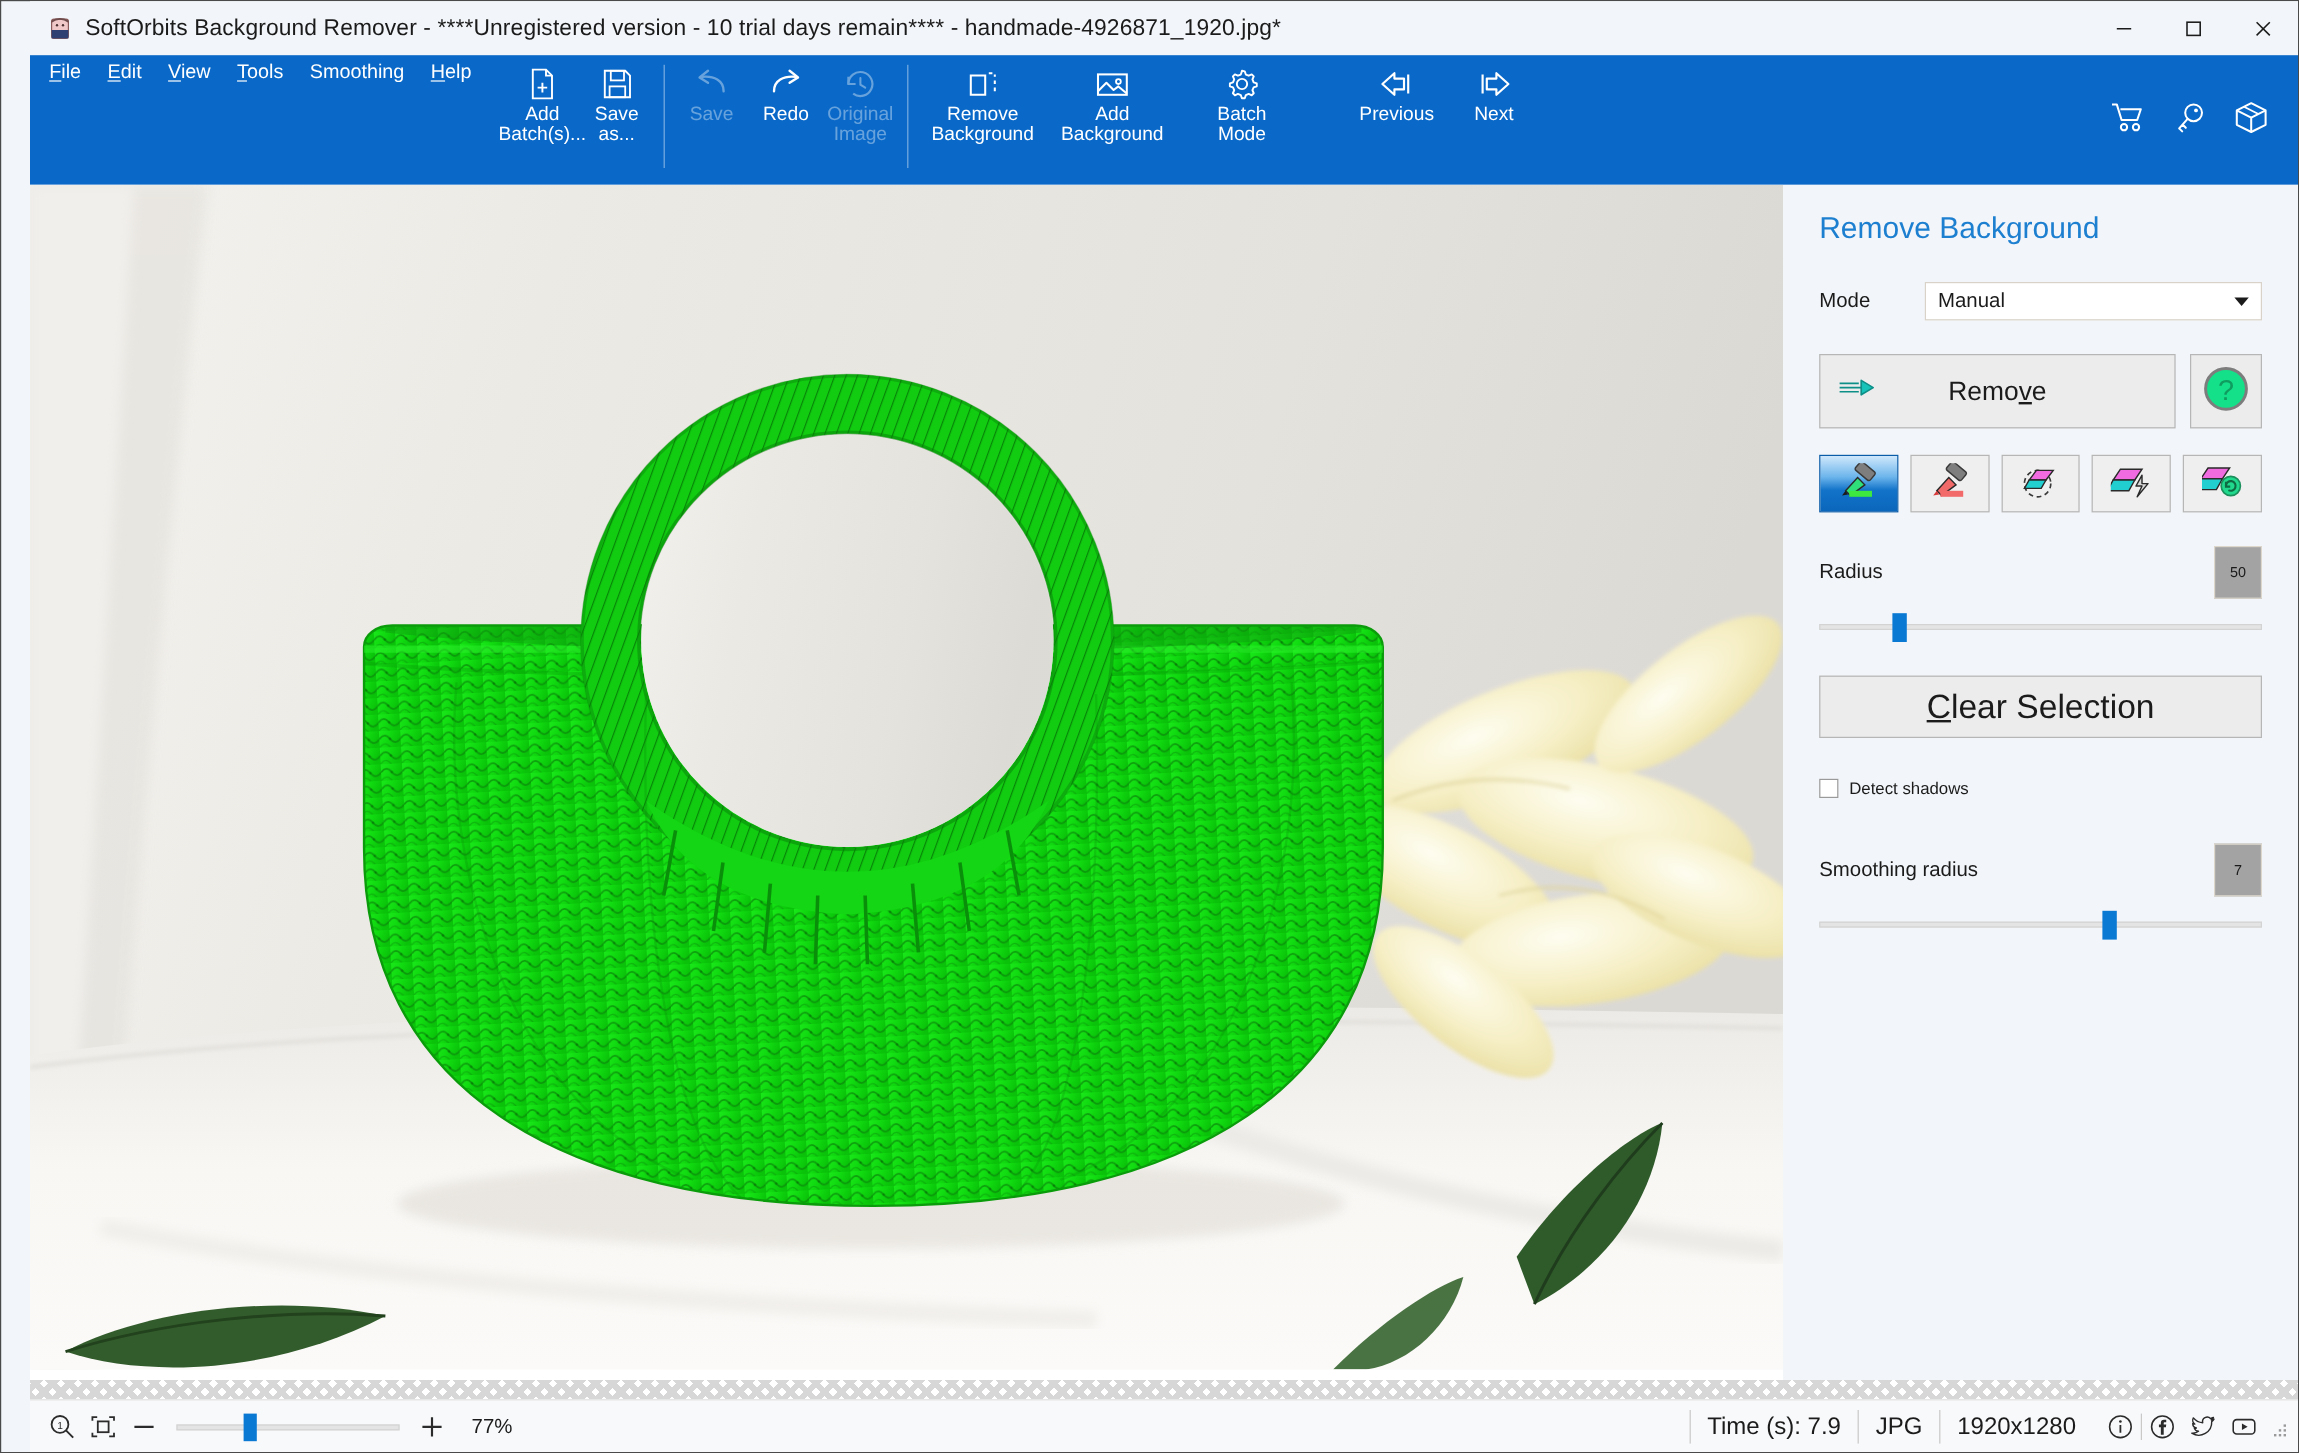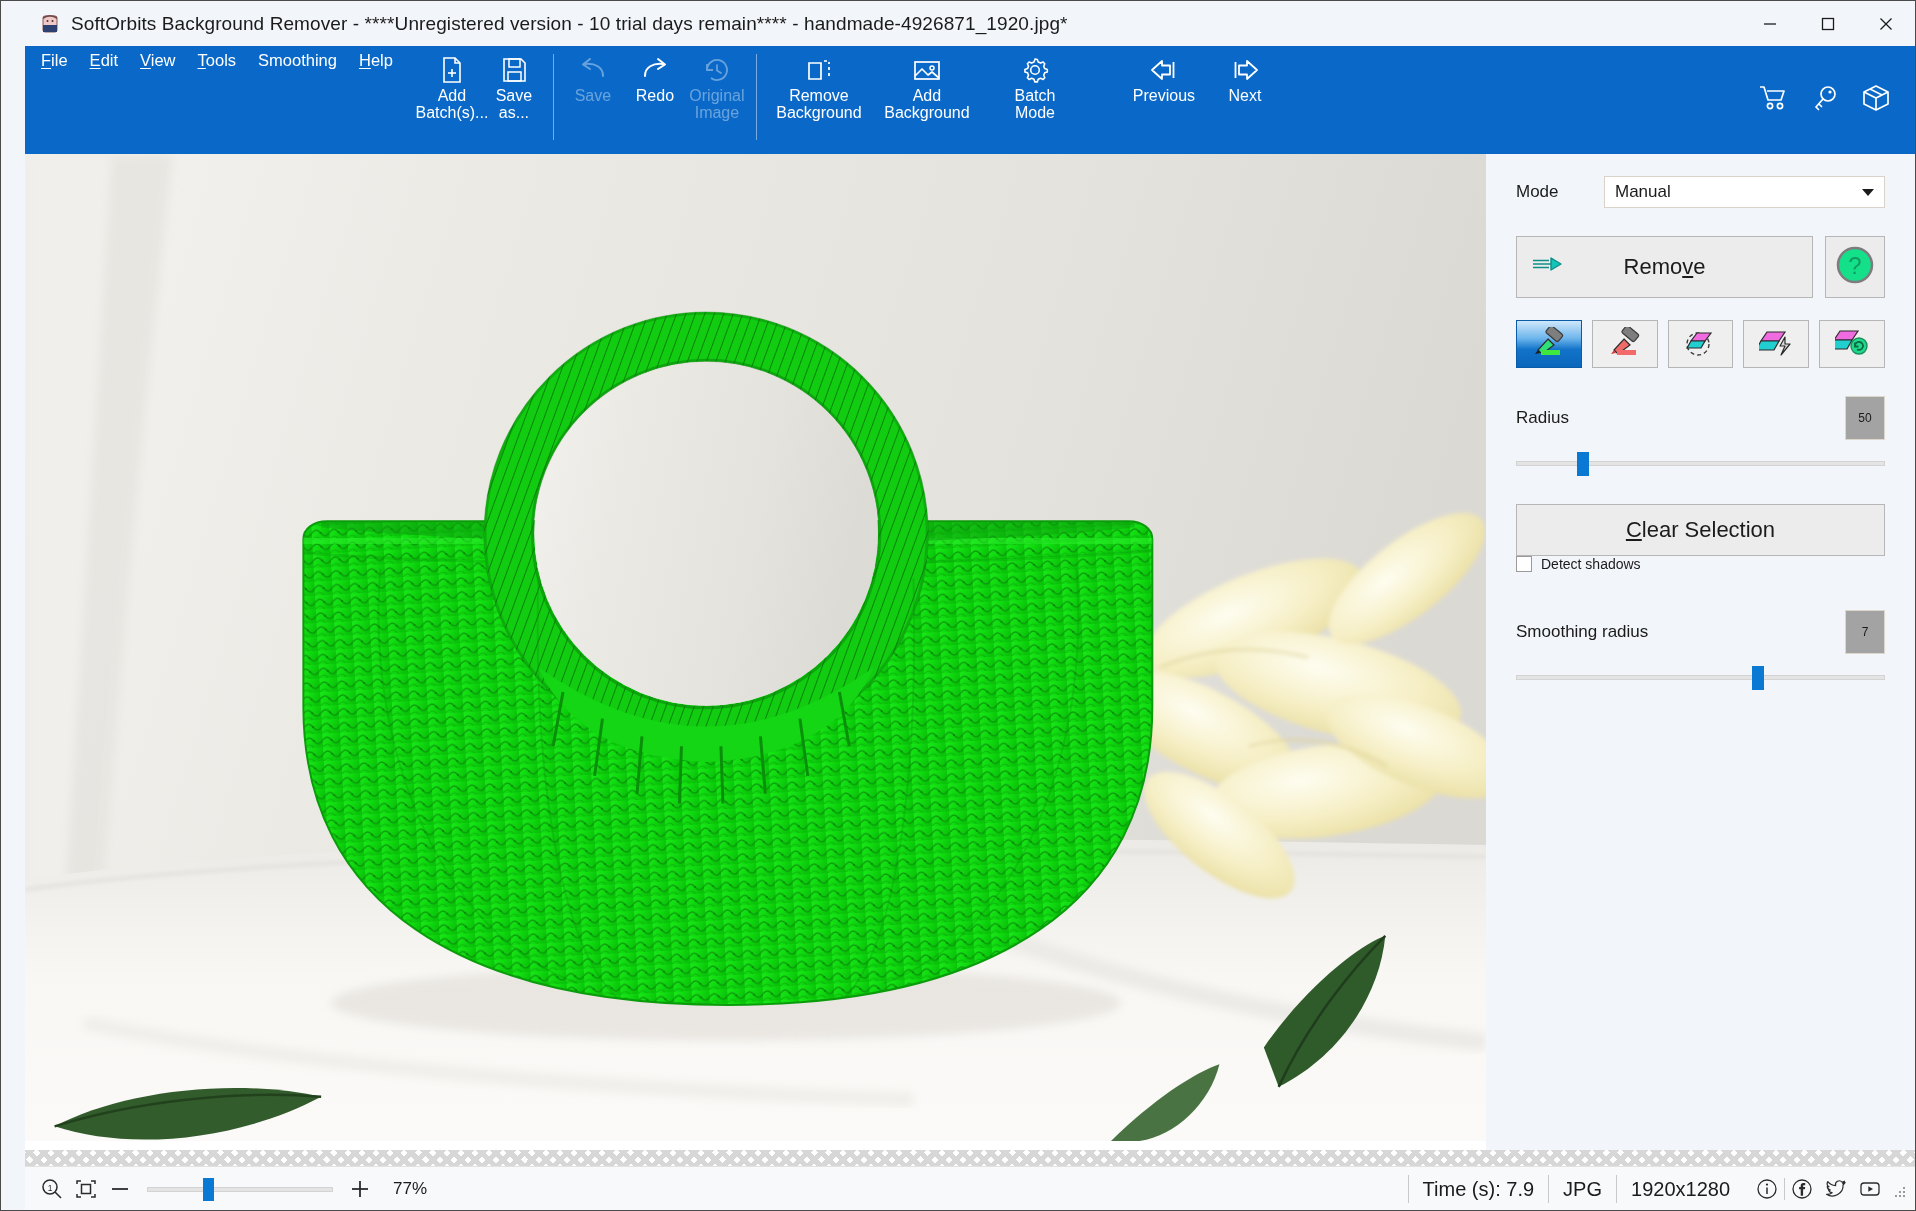--- a/index.html
+++ b/index.html
@@ -163,21 +163,21 @@
   }
   .track .thumb {
     position: absolute; top: 0px; width: 12px; height: 24px;
     background: #0a79d4;
   }
 
   .btn-clear {
     width: 100%; height: 52px; background: #ececed;
     border: 1px solid #b6b6b6;
     display: flex; align-items: center; justify-content: center;
-    font-size: 22px; color: #1b1b1b; 
+    font-size: 28px; color: #1b1b1b; margin-bottom: 34px;
   }
 
   .chk-row { display: flex; align-items: center; gap: 9px; margin-bottom: 38px; }
   .chk {
     width: 16px; height: 16px; background: #fff;
     border: 1px solid #9a9a9a;
   }
   .chk-row .lab { font-size: 14px; color: #1b1b1b; }
 
   
@@ -516,20 +516,21 @@
           <path d="M360 420 C345 600 420 790 560 840"></path>
           <path d="M520 430 C515 620 540 800 600 855"></path>
           <path d="M900 430 C905 620 885 800 830 855"></path>
           <path d="M1065 420 C1080 600 1010 790 870 840"></path>
         </g>
       </svg>
     </div>
 
     <div class="panel">
 
+      <div class="panel-title">Remove Background</div>
 
       <div class="row-mode">
         <div class="lab">Mode</div>
         <div class="combo">
           <span>Manual</span>
           <span class="caret"></span>
         </div>
       </div>
 
       <div class="remove-row">

